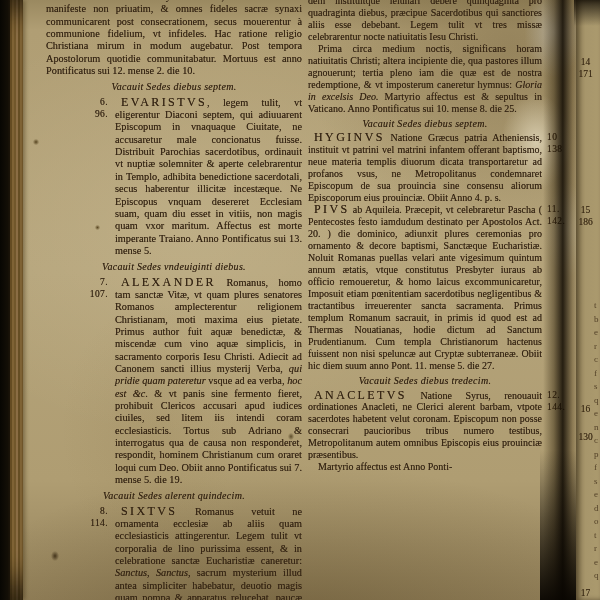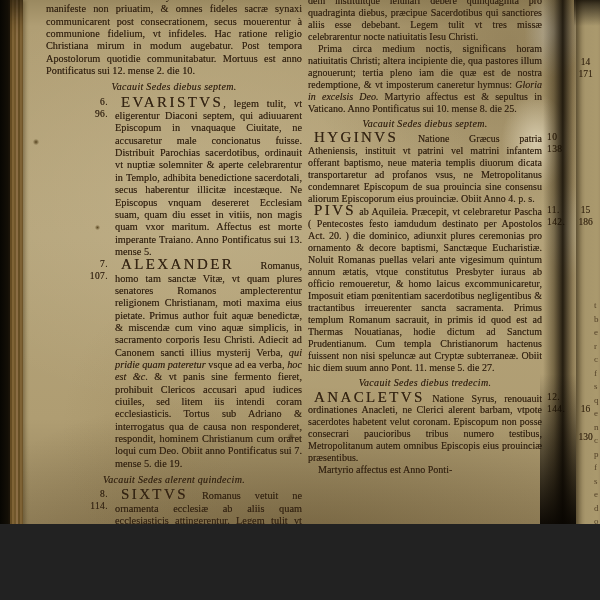--- a/index.html
+++ b/index.html
@@ -1,17 +1,17 @@
 <!DOCTYPE html>
 <html><head>
 <meta charset="utf-8">
 <style>
   html,body{margin:0;padding:0;background:#222;}
   #page{
-    position:relative;width:600px;height:524px;overflow:hidden;
+    position:relative;width:600px;height:600px;overflow:hidden;
     font-family:"Liberation Serif","DejaVu Serif",serif;
     background:
       radial-gradient(ellipse 420px 300px at 32% 38%, rgba(255,244,210,.14), rgba(255,244,210,0) 70%),
       radial-gradient(ellipse 300px 260px at 85% 8%, rgba(70,52,20,.25), rgba(70,52,20,0) 70%),
       radial-gradient(ellipse 500px 220px at 50% 103%, rgba(58,42,14,.30), rgba(58,42,14,0) 70%),
       linear-gradient(180deg,#9a8960 0%, #b09e74 5%, #b4a37a 45%, #af9d72 80%, #93815a 100%);
   }
   .layer{position:absolute;}
   
   .spine{left:0;top:0;width:10px;height:600px;background:linear-gradient(90deg,#070602,#120e06 70%,#1a140a);}
@@ -39,21 +39,21 @@
   .col{position:absolute;color:#33241366;color:#342413;text-align:justify;
     text-shadow:0 0 .6px rgba(52,36,19,.65);}
   #left-col{left:46px;top:-9px;width:256px;font-size:10.3px;line-height:12.35px;}
   #right-col{left:308px;top:-5px;width:234px;font-size:10px;line-height:11.95px;}
   .para{margin:0;}
   .para.ind{text-indent:10px;}
   .vacat{font-style:italic;text-align:center;margin:3.5px 0 2.5px;font-size:10px;letter-spacing:.3px;}
   .entry{position:relative;text-indent:6px;}
   #left-col .entry{margin-left:69px;}
   .entry .body{text-indent:0;display:inline;}
-  .caps{letter-spacing:2.4px;font-size:15px;}
+  .caps{letter-spacing:2.4px;font-size:12px;}
   .it{font-style:italic;}
   .mn{position:absolute;font-size:9.5px;letter-spacing:.4px;text-indent:0;}
   #left-col .mn{left:-69px;width:62px;text-align:right;}
   #right-col .mn{left:calc(100% + 5px);width:30px;text-align:left;}
   .mn.r2{top:12px;}
   
   .nextnum{position:absolute;width:21px;text-align:center;right:4px;font-size:9.5px;color:#3a2a15;
     font-family:"Liberation Serif",serif;text-shadow:0 0 .6px rgba(58,42,21,.6);}
   .frag{position:absolute;left:594px;width:8px;font-size:9px;color:#42301a;opacity:.85;overflow:hidden;}
 </style>
@@ -68,20 +68,21 @@
   <div class="layer speck-1"></div>
   <div class="layer speck-2"></div>
   <div class="layer speck-3"></div>
   <div class="layer speck-4"></div>
 
   <div id="left-col" class="col">
       <p class="para">&amp; Clerici administrarentur mysteriis sacris,</p>
       <p class="para">manifeste non priuatim, &amp; omnes fideles sacræ synaxi communicarent post consecrationem, secus mouerentur à communione fidelium, vt infideles. Hac ratione religio Christiana mirum in modum augebatur. Post tempora Apostolorum quotidie communitabatur. Mortuus est anno Pontificatus sui 12. mense 2. die 10.</p>
       <div class="vacat">Vacauit Sedes diebus septem.</div>
       <div class="entry"><span class="mn">6.</span><span class="mn r2">96.</span><span class="body"><span class="caps">EVARISTVS</span><span>, legem tulit, vt eligerentur Diaconi septem, qui adiuuarent Episcopum in vnaquaque Ciuitate, ne accusaretur male concionatus fuisse. Distribuit Parochias sacerdotibus, ordinauit vt nuptiæ solemniter &amp; aperte celebrarentur in Templo, adhibita benedictione sacerdotali, secus haberentur illicitæ incestæque. Ne Episcopus vnquam desereret Ecclesiam suam, quam diu esset in vitiis, non magis quam vxor maritum. Affectus est morte imperante Traiano. Anno Pontificatus sui 13. mense 5.</span></span></div>
+      <div class="vacat">Vacauit Sedes vndeuiginti diebus.</div>
       <div class="entry"><span class="mn">7.</span><span class="mn r2">107.</span><span class="body"><span class="caps">ALEXANDER</span><span> Romanus, homo tam sanctæ Vitæ, vt quam plures senatores Romanos amplecterentur religionem Christianam, moti maxima eius pietate. Primus author fuit aquæ benedictæ, &amp; miscendæ cum vino aquæ simplicis, in sacramento corporis Iesu Christi. Adiecit ad Canonem sancti illius mysterij Verba, </span><span class="it">qui pridie quam pateretur</span><span> vsque ad ea verba, </span><span class="it">hoc est &amp;c.</span><span> &amp; vt panis sine fermento fieret, prohibuit Clericos accusari apud iudices ciuiles, sed litem iis intendi coram ecclesiasticis. Tortus sub Adriano &amp; interrogatus qua de causa non responderet, respondit, hominem Christianum cum oraret loqui cum Deo. Obiit anno Pontificatus sui 7. mense 5. die 19.</span></span></div>
       <div class="vacat">Vacauit Sedes alerent quindecim.</div>
       <div class="entry"><span class="mn">8.</span><span class="mn r2">114.</span><span class="body"><span class="caps">SIXTVS</span><span> Romanus vetuit ne ornamenta ecclesiæ ab aliis quam ecclesiasticis attingerentur. Legem tulit vt corporalia de lino purissima essent, &amp; in celebratione sanctæ Eucharistiæ caneretur: </span><span class="it">Sanctus, Sanctus,</span><span> sacrum mysterium illud antea simpliciter habebatur, deuotio magis quam pompa &amp; apparatus relucebat, paucæ ceremoniæ. Sanctus Petrus enim consecrauerat dicens ora-</span></span></div>
     </div>
   <div id="right-col" class="col">
       <p class="para">dem instituitque ieiunari debere quinquaginta pro quadraginta diebus, præcipue Sacerdotibus qui sanctiores aliis esse debebant. Legem tulit vt tres missæ celebrarentur nocte natiuitatis Iesu Christi.</p>
       <div class="para ind"><span class="body"><span>Prima circa medium noctis, significans horam natiuitatis Christi; altera incipiente die, qua pastores illum agnouerunt; tertia pleno iam die quæ est de nostra redemptione, &amp; vt imposterum caneretur hymnus: </span><span class="it">Gloria in excelsis Deo.</span><span> Martyrio affectus est &amp; sepultus in Vaticano. Anno Pontificatus sui 10. mense 8. die 25.</span></span></div>
       <div class="vacat">Vacauit Sedes diebus septem.</div>
       <div class="entry"><span class="mn">10</span><span class="mn r2">138</span><span class="body"><span class="caps">HYGINVS</span><span> Natione Græcus patria Atheniensis, instituit vt patrini vel matrini infantem offerant baptismo, neue materia templis diuorum dicata transportaretur ad profanos vsus, ne Metropolitanus condemnaret Episcopum de sua prouincia sine consensu aliorum Episcoporum eius prouinciæ. Obiit Anno 4. p. s.</span></span></div>
       <div class="entry"><span class="mn">11.</span><span class="mn r2">142.</span><span class="body"><span class="caps">PIVS</span><span> ab Aquileia. Præcepit, vt celebraretur Pascha ( Pentecostes festo iamdudum destinato per Apostolos Act. 20. ) die dominico, adiunxit plures ceremonias pro ornamento &amp; decore baptismi, Sanctæque Eucharistiæ. Noluit Romanas puellas velari ante vigesimum quintum annum ætatis, vtque constitutus Presbyter iuraus ab officio remoueretur, &amp; homo laicus excommunicaretur, Imposuit etiam pœnitentiam sacerdotibus negligentibus &amp; tractantibus irreuerenter sancta sacramenta. Primus templum Romanum sacrauit, in primis id quod est ad Thermas Nouatianas, hodie dictum ad Sanctum Prudentianum. Cum templa Christianorum hactenus fuissent non nisi speluncæ aut Cryptæ subterraneæ. Obiit hic diem suum anno Pont. 11. mense 5. die 27.</span></span></div>

